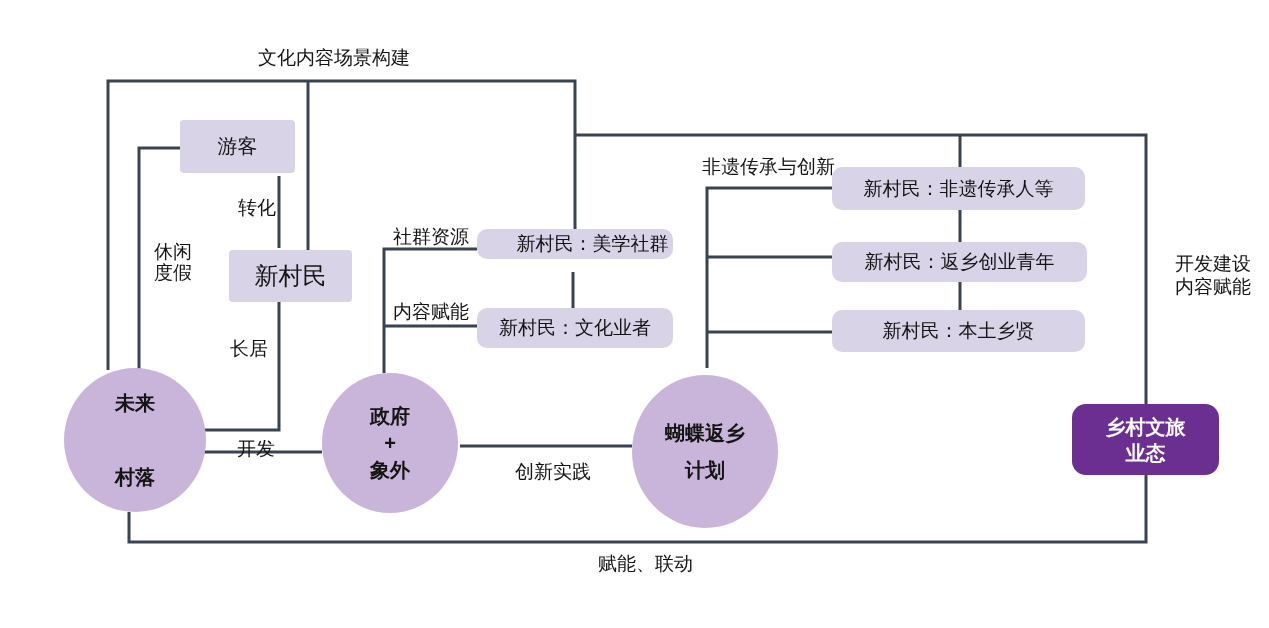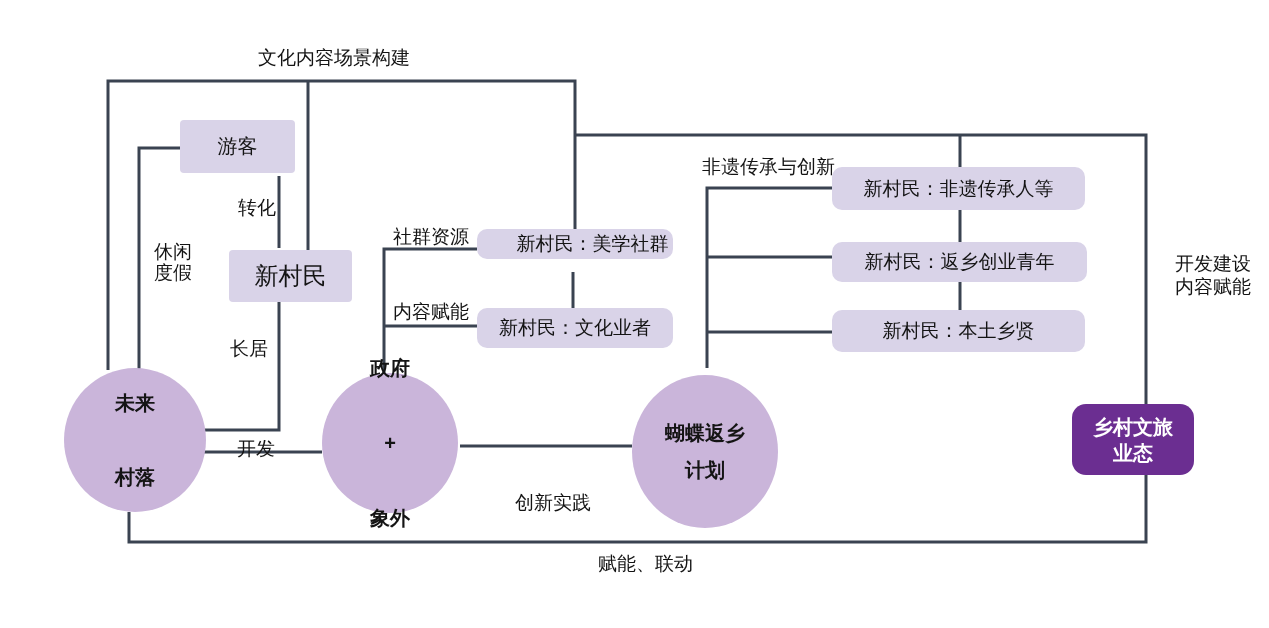--- a/index.html
+++ b/index.html
@@ -19,21 +19,21 @@
         color:var(--text);text-align:center;}
   .rbox{background:var(--box-fill);border-radius:4px;font-size:19px;}
   .rbox.small{border-radius:10px;}
   .ellipse{background:var(--ellipse-fill);border-radius:50%;font-weight:bold;font-size:20px;}
   .dark{background:var(--dark-fill);color:var(--dark-text);border-radius:14px;
         font-weight:bold;font-size:20px;line-height:26px;}
   .lbl{position:absolute;font-size:19px;color:var(--text);line-height:21px;white-space:nowrap;}
   .lbl .row{display:block;}
   .gap42{line-height:42px;}
   .gap37{line-height:37px;}
-  .gap27{line-height:27px;gap:48px;}
+  .gap27{line-height:27px;}
 </style>
 </head>
 <body>
 
 <div class="canvas">
 
   <svg class="edges" viewBox="0 0 1269 628">
     <path d="M108,370 L108,81 L575,81 L575,229"></path>
     <path d="M308,81 L308,250"></path>
     <path d="M139,370 L139,148 L180,148"></path>
@@ -88,21 +88,21 @@
   </div>
 
   <div class="node rbox small" style="left:832px;top:242px;width:255px;height:40px;">
     <span>新村民：返乡创业青年</span>
   </div>
 
   <div class="node rbox small" style="left:832px;top:310px;width:253px;height:42px;">
     <span>新村民：本土乡贤</span>
   </div>
 
-  <div class="node dark" style="left:1072px;top:404px;width:122px;height:71px;">
+  <div class="node dark" style="left:1072px;top:404px;width:147px;height:71px;">
     <span class="row">乡村文旅</span>
     <span class="row">业态</span>
   </div>
 
   <div class="lbl" style="left:258px;top:47px;">文化内容场景构建</div>
 
   <div class="lbl" style="left:154px;top:241px;">
     <span class="row">休闲</span>
     <span class="row">度假</span>
   </div>
@@ -110,21 +110,21 @@
   <div class="lbl" style="left:238px;top:197px;">转化</div>
 
   <div class="lbl" style="left:230px;top:338px;">长居</div>
 
   <div class="lbl" style="left:237px;top:438px;font-family:Liberation Serif, serif;">开发</div>
 
   <div class="lbl" style="left:393px;top:226px;text-align:center;">社群资源</div>
 
   <div class="lbl" style="left:393px;top:301px;">内容赋能</div>
 
-  <div class="lbl" style="left:515px;top:461px;margin-top:31px;">创新实践</div>
+  <div class="lbl" style="left:515px;top:461px;">创新实践</div>
 
   <div class="lbl" style="left:702px;top:156px;">非遗传承与创新</div>
 
 
 
   <div class="lbl" style="left:1167px;top:252px;line-height:23px;margin-left:8px;">
     <span class="row">开发建设</span>
     <span class="row">内容赋能</span>
   </div>
 

